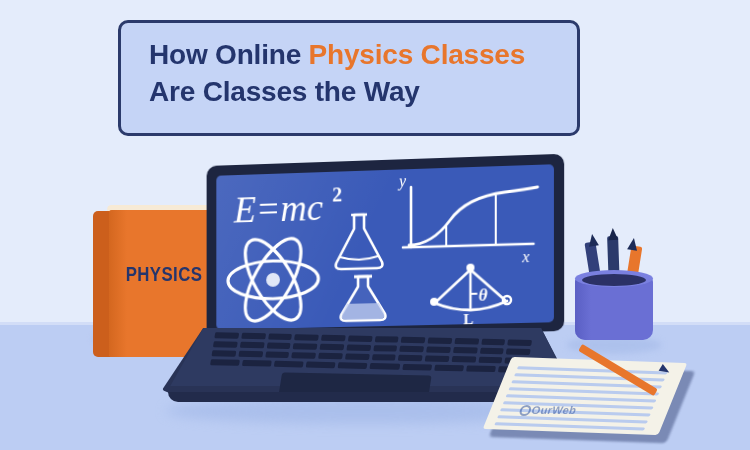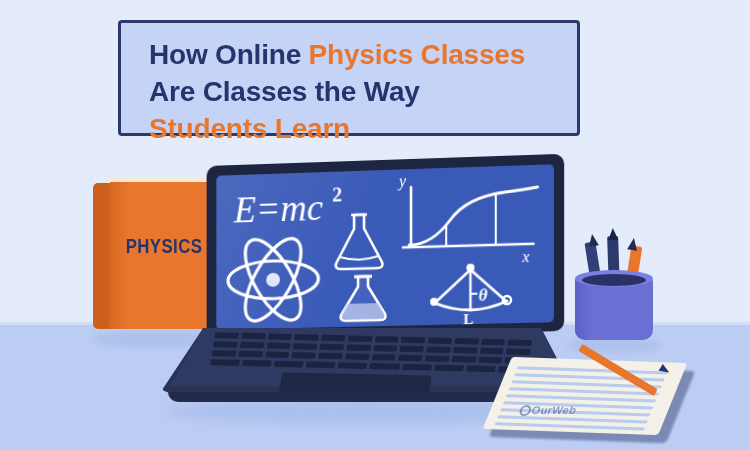--- a/index.html
+++ b/index.html
@@ -39,32 +39,32 @@
   .desk-shadow-cup {
     position:absolute; left:566px; top:336px; width:96px; height:18px;
     background:#a8bdea; border-radius:50%; filter:blur(3px); opacity:.7;
   }
 
   
   .title-card {
     position:absolute; left:118px; top:20px; width:462px; height:116px;
     background:#c5d4f6;
     border:3px solid #2b3a6b;
-    border-radius:4px;
+    border-radius:10px;
   }
   .title-text {
     position:absolute; left:28px; top:14px; right:12px;
     font-size:28px; font-weight:bold; line-height:1.32;
     letter-spacing:-0.2px;
     color:#24356d;
   }
   .title-text .hl { color:#e8762c; }
 
   
-  .book { position:absolute; left:93px; top:177px; width:128px; height:152px; }
+  .book { position:absolute; left:93px; top:205px; width:128px; height:152px; }
   .book-pages {
     position:absolute; left:14px; top:0; width:112px; height:14px;
     background:#f7ead5; border-radius:4px 6px 0 0;
     transform:skewX(-4deg);
   }
   .book-spine {
     position:absolute; left:0px; top:6px; width:20px; height:146px;
     background:#cc5f1c; border-radius:5px 0 0 5px;
   }
   .book-cover {
@@ -202,21 +202,20 @@
   <div class="desk"></div>
   <div class="desk-edge"></div>
   <div class="desk-shadow-book"></div>
   <div class="desk-shadow-laptop"></div>
   <div class="desk-shadow-cup"></div>
 
   <div class="title-card">
     <div class="title-text">
       <span>How Online </span><span class="hl">Physics Classes</span><br>
       <span>Are Classes the Way</span><br>
-      <span class="hl">Students Learn</span>
     </div>
   </div>
 
   <div class="book">
     <div class="book-pages"></div>
     <div class="book-spine"></div>
     <div class="book-cover"></div>
     <div class="book-cover-shade"></div>
     <div class="book-title">PHYSICS</div>
   </div>

